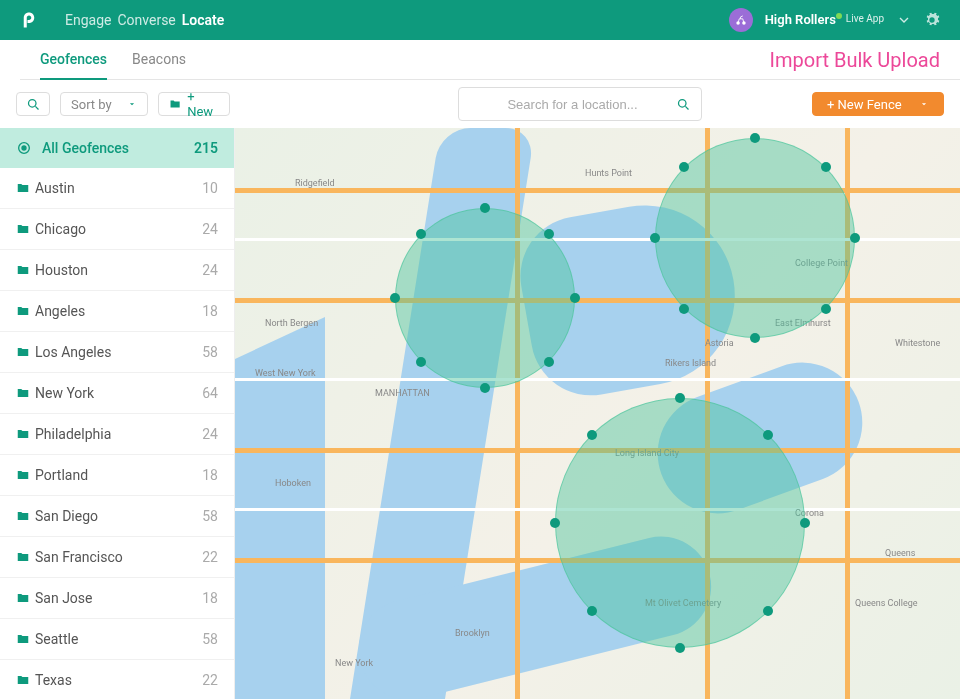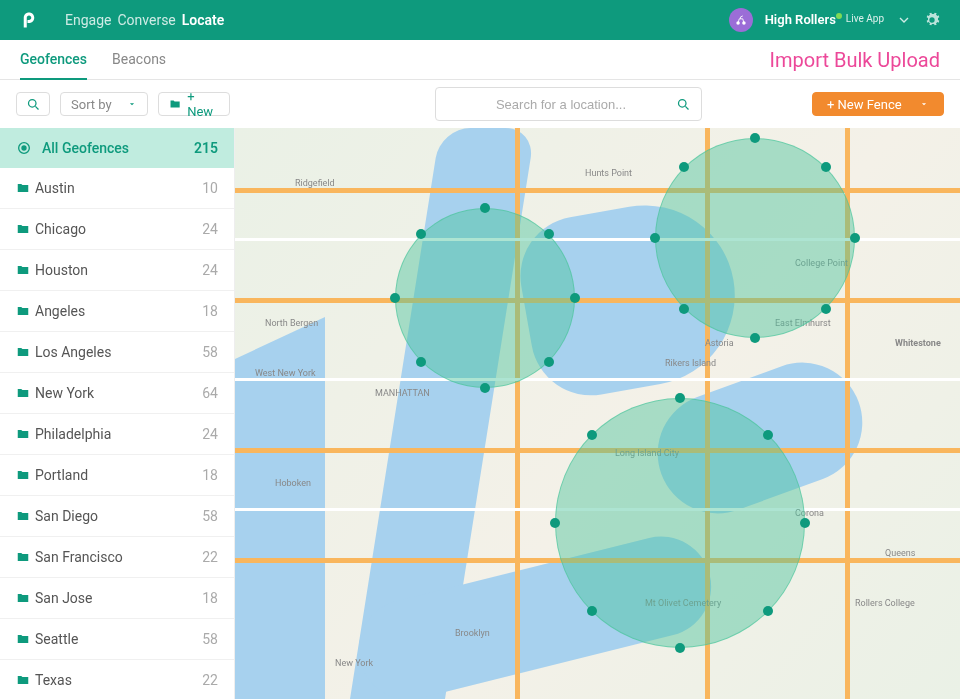--- a/index.html
+++ b/index.html
@@ -13,34 +13,34 @@
 .nav-item.active { color: #fff; font-weight: 600; }
 .header-right { margin-left: auto; display: flex; align-items: center; gap: 12px; }
 .avatar { width: 24px; height: 24px; border-radius: 50%; background: #9b6dd7; display: flex; align-items: center; justify-content: center; font-size: 12px; }
 .user-info { display: flex; flex-direction: row; line-height: 1.1; }
 .user-name { font-size: 13px; font-weight: 600; }
 .user-status { font-size: 10px; display: flex; align-items: flex-start; gap: 4px; color: rgba(255,255,255,0.85); }
 .status-dot { width: 6px; height: 6px; border-radius: 50%; background: #7fd957; }
 .chevron, .gear { color: rgba(255,255,255,0.8); cursor: pointer; }
 
 
-.subheader { height: 40px; border-bottom: 1px solid #e5e5e5; display: flex; align-items: center; padding: 10px 20px; }
+.subheader { height: 40px; border-bottom: 1px solid #e5e5e5; display: flex; align-items: center; padding: 10px 20px; margin-left: 20px; }
 .tabs { display: flex; gap: 25px; }
 .tab { color: #888; font-size: 14px; cursor: pointer; height: 40px; display: flex; align-items: center; border-bottom: 2px solid transparent; }
 .tab.active { color: #0e9a7d; border-bottom-color: #0e9a7d; font-weight: 500; }
 .import-link { margin-left: auto; color: #ec4899; font-size: 20px; cursor: pointer; }
 
 
 .toolbar { height: 48px; display: flex; align-items: center; padding: 0 16px; gap: 10px; background: #fff; }
 .btn { border: 1px solid #ddd; border-radius: 4px; background: #fff; height: 24px; display: flex; align-items: center; justify-content: center; cursor: pointer; font-size: 13px; }
 .btn-icon { width: 34px; color: #0e9a7d; }
 .btn-sort { width: 88px; color: #888; gap: 10px; padding: 0 10px; justify-content: space-between; }
 .btn-new { width: 72px; color: #0e9a7d; gap: 6px; padding: 0 10px; }
 .toolbar-spacer { flex: 1; }
-.search-wrap { width: 267px; height: 34px; border: 1px solid #ddd; border-radius: 4px; display: flex; align-items: center; padding: 0 10px; margin-right: auto; }
+.search-wrap { width: 244px; height: 34px; border: 1px solid #ddd; border-radius: 4px; display: flex; align-items: center; padding: 0 10px; margin-right: auto; }
 .search-input { border: none; outline: none; flex: 1; text-align: center; font-size: 13px; color: #555; }
 .search-input::placeholder { color: #aaa; }
 .search-go { color: #0e9a7d; cursor: pointer; }
 .btn-primary { background: #f28a2e; border-color: #f28a2e; color: #fff; padding: 0 14px; gap: 10px; width: 132px; justify-content: space-between; }
 
 
 .main { display: flex; height: calc(699px - 40px - 40px - 48px); }
 .sidebar { width: 235px; border-right: 1px solid #eee; overflow-y: auto; }
 .sb-header { background: #c0ecdf; height: 40px; display: flex; align-items: center; padding: 0 16px; color: #0e9a7d; font-size: 14px; font-weight: 500; gap: 10px; }
 .sb-header .count { margin-left: auto; font-weight: 600; }
@@ -326,23 +326,23 @@
         <div class="map-label" style="left: 100px; top: 530px;">New York</div>
         <div class="map-label" style="left: 350px; top: 40px;">Hunts Point</div>
         <div class="map-label" style="left: 430px; top: 230px;">Rikers Island</div>
         <div class="map-label" style="left: 540px; top: 190px;">East Elmhurst</div>
         <div class="map-label" style="left: 560px; top: 380px;">Corona</div>
         <div class="map-label" style="left: 470px; top: 210px;">Astoria</div>
         <div class="map-label" style="left: 650px; top: 420px;">Queens</div>
         <div class="map-label" style="left: 220px; top: 500px;">Brooklyn</div>
         <div class="map-label" style="left: 380px; top: 320px;">Long Island City</div>
         <div class="map-label" style="left: 560px; top: 130px;">College Point</div>
-        <div class="map-label" style="left: 660px; top: 210px; font-weight: bold;">Whitestone</div>
+        <div class="map-label" style="left: 660px; top: 210px;">Whitestone</div>
         <div class="map-label" style="left: 410px; top: 470px;">Mt Olivet Cemetery</div>
-        <div class="map-label" style="left: 620px; top: 470px;">Rollers College</div>
+        <div class="map-label" style="left: 620px; top: 470px;">Queens College</div>
       </div>
 
     <div class="geofence gf1"></div>
     <div class="geofence gf2"></div>
     <div class="geofence gf3"></div>
     <div id="handles">
         <div class="handle" style="left: 335px; top: 165px;"></div>
         <div class="handle" style="left: 308.64px; top: 228.64px;"></div>
         <div class="handle" style="left: 245px; top: 255px;"></div>
         <div class="handle" style="left: 181.36px; top: 228.64px;"></div>

